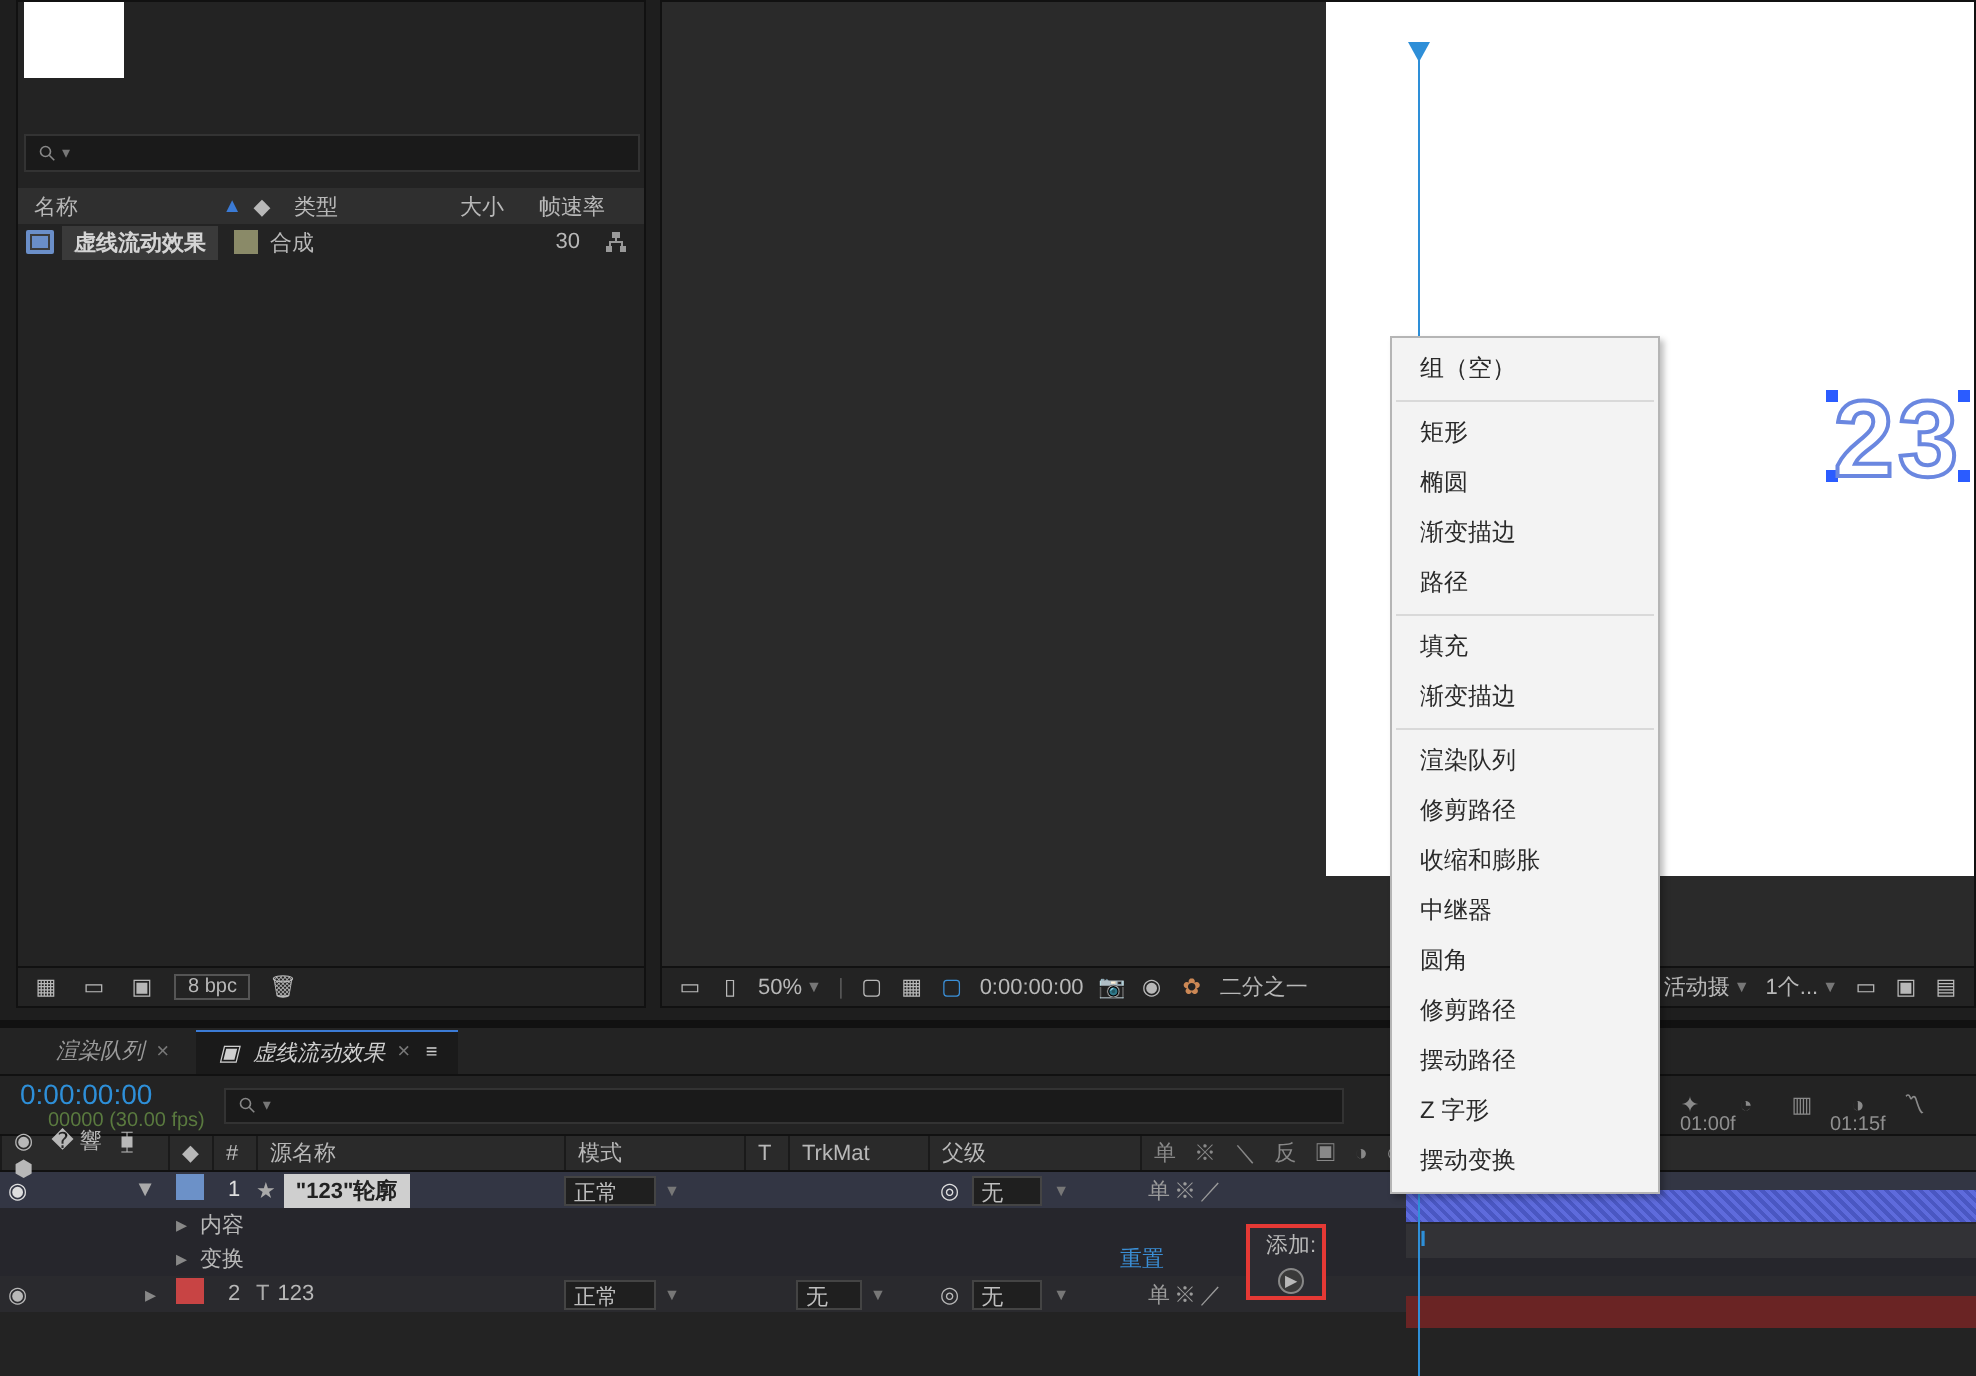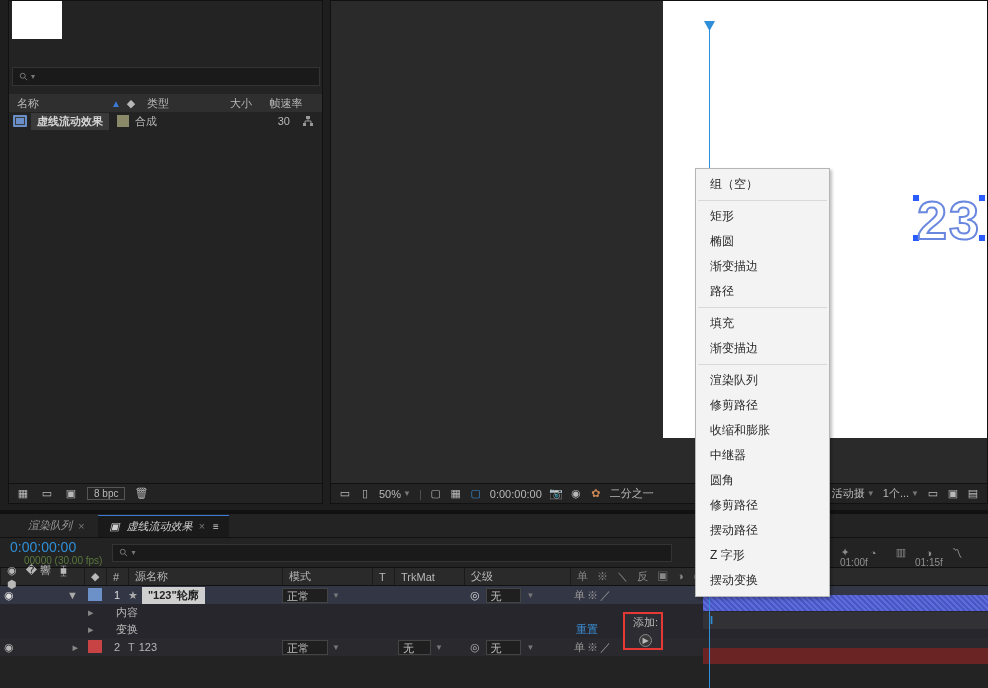--- a/index.html
+++ b/index.html
@@ -77,21 +77,21 @@
 .lr-name { width: 154px; display: flex; align-items: center; gap: 4px; }
 .lr-mode { width: 90px; display: flex; align-items: center; gap: 4px; }
 .lr-mode select, .mini-select { background: #1f1f1f; color: #bfbfbf; border: 1px solid #444; font-size: 11px; height: 15px; }
 .lr-t   { width: 22px; }
 .lr-trk { width: 70px; display: flex; align-items: center; gap: 4px; padding-left: 4px; }
 .lr-par { width: 106px; display: flex; align-items: center; gap: 6px; padding-left: 6px; }
 .lr-sw  { flex: 1; color: #9b9b9b; letter-spacing: 2px; padding-left: 4px; }
 
 .sub-row { height: 17px; display: flex; align-items: center; padding-left: 88px; background: #26262c; font-size: 11px; }
 .sub-row .arrow { width: 12px; color: #888; }
-.sub-row .label { width: 460px; margin-left: 16px; }
+.sub-row .label { width: 460px; }
 .sub-row .link { color: #3b8fd6; }
 .add-btn { position: absolute; left: 623px; top: 612px; border: 2px solid #e53935; padding: 1px 3px 1px 8px; display: flex; align-items: center; gap: 4px; background: #2c2c32; z-index: 5; flex-direction: column; }
 .add-circle { width: 13px; height: 13px; border-radius: 50%; background: #3a3a3a; border: 1px solid #888; display: inline-flex; align-items: center; justify-content: center; font-size: 8px; }
 .playhead { position: absolute; top: 27px; bottom: 0; width: 1px; background: #2e8fd8; left: 709px; z-index: 3; }
 .playhead::before { content: ""; position: absolute; top: -6px; left: -5px; width: 11px; height: 10px; background: #2e8fd8; clip-path: polygon(0 0,100% 0,50% 100%); }
 .bar1 { position: absolute; top: 595px; left: 703px; right: 0; height: 16px;
   background: repeating-linear-gradient(45deg,#4a57c2 0 2px,#5e6bdc 2px 4px); }
 .bar-gray { position: absolute; top: 612px; left: 703px; right: 0; height: 17px; background: #323236; }
 .bar-red  { position: absolute; top: 648px; left: 703px; right: 0; height: 16px; background: #6a2424; }
 .in-marker { position: absolute; top: 614px; left: 710px; color: #2e8fd8; font-weight: bold; }

